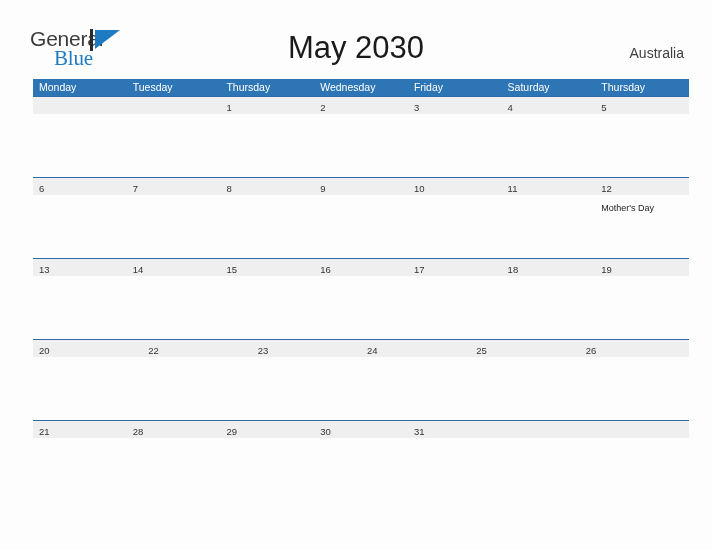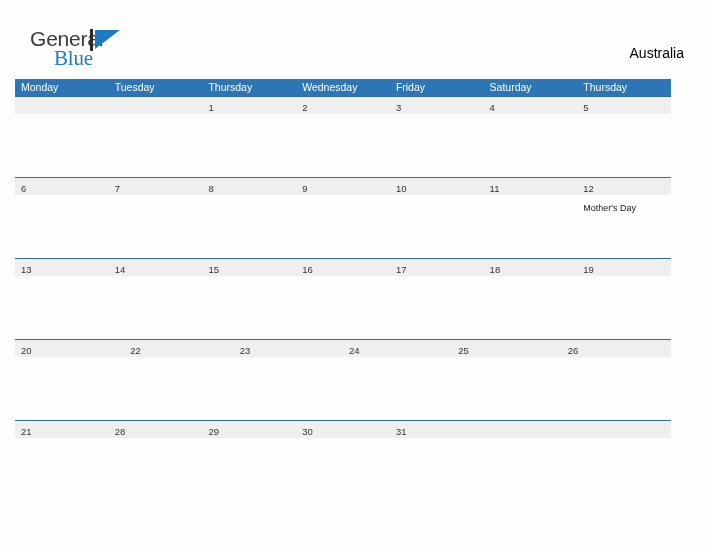--- a/index.html
+++ b/index.html
@@ -67,28 +67,28 @@
     font-size: 31px;
     color: #1a1a1a;
     font-family: "Liberation Sans", sans-serif;
   }
 
   .region {
     position: absolute;
     right: 28px;
     top: 45px;
     font-size: 14px;
-    color: #000000;
+    color: #404040;
     font-family: "Liberation Sans", sans-serif;
   }
 
   
   .calendar {
     position: absolute;
-    left: 15px;
+    left: 33px;
     top: 79px;
     width: 656px;
   }
 
   .weekday-row {
     display: flex;
     width: 656px;
     height: 17px;
     background: #2e75b6;
   }
@@ -156,20 +156,21 @@
     <span class="logo-general">General</span>
     <span class="logo-mark">
       <svg width="31" height="22" viewBox="0 0 31 22" xmlns="http://www.w3.org/2000/svg">
         <rect x="0" y="0" width="3" height="22" fill="#2b2b2b"></rect>
         <polygon points="5,1 30,1 5,20" fill="#1f7bc1"></polygon>
       </svg>
     </span>
     <span class="logo-blue">Blue</span>
   </div>
 
+  <div class="title">May 2030</div>
 
   <div class="region">Australia</div>
 </div>
 
 <div class="calendar">
 
   <div class="weekday-row">
     <div class="weekday-cell">Monday</div>
     <div class="weekday-cell">Tuesday</div>
     <div class="weekday-cell">Thursday</div>

